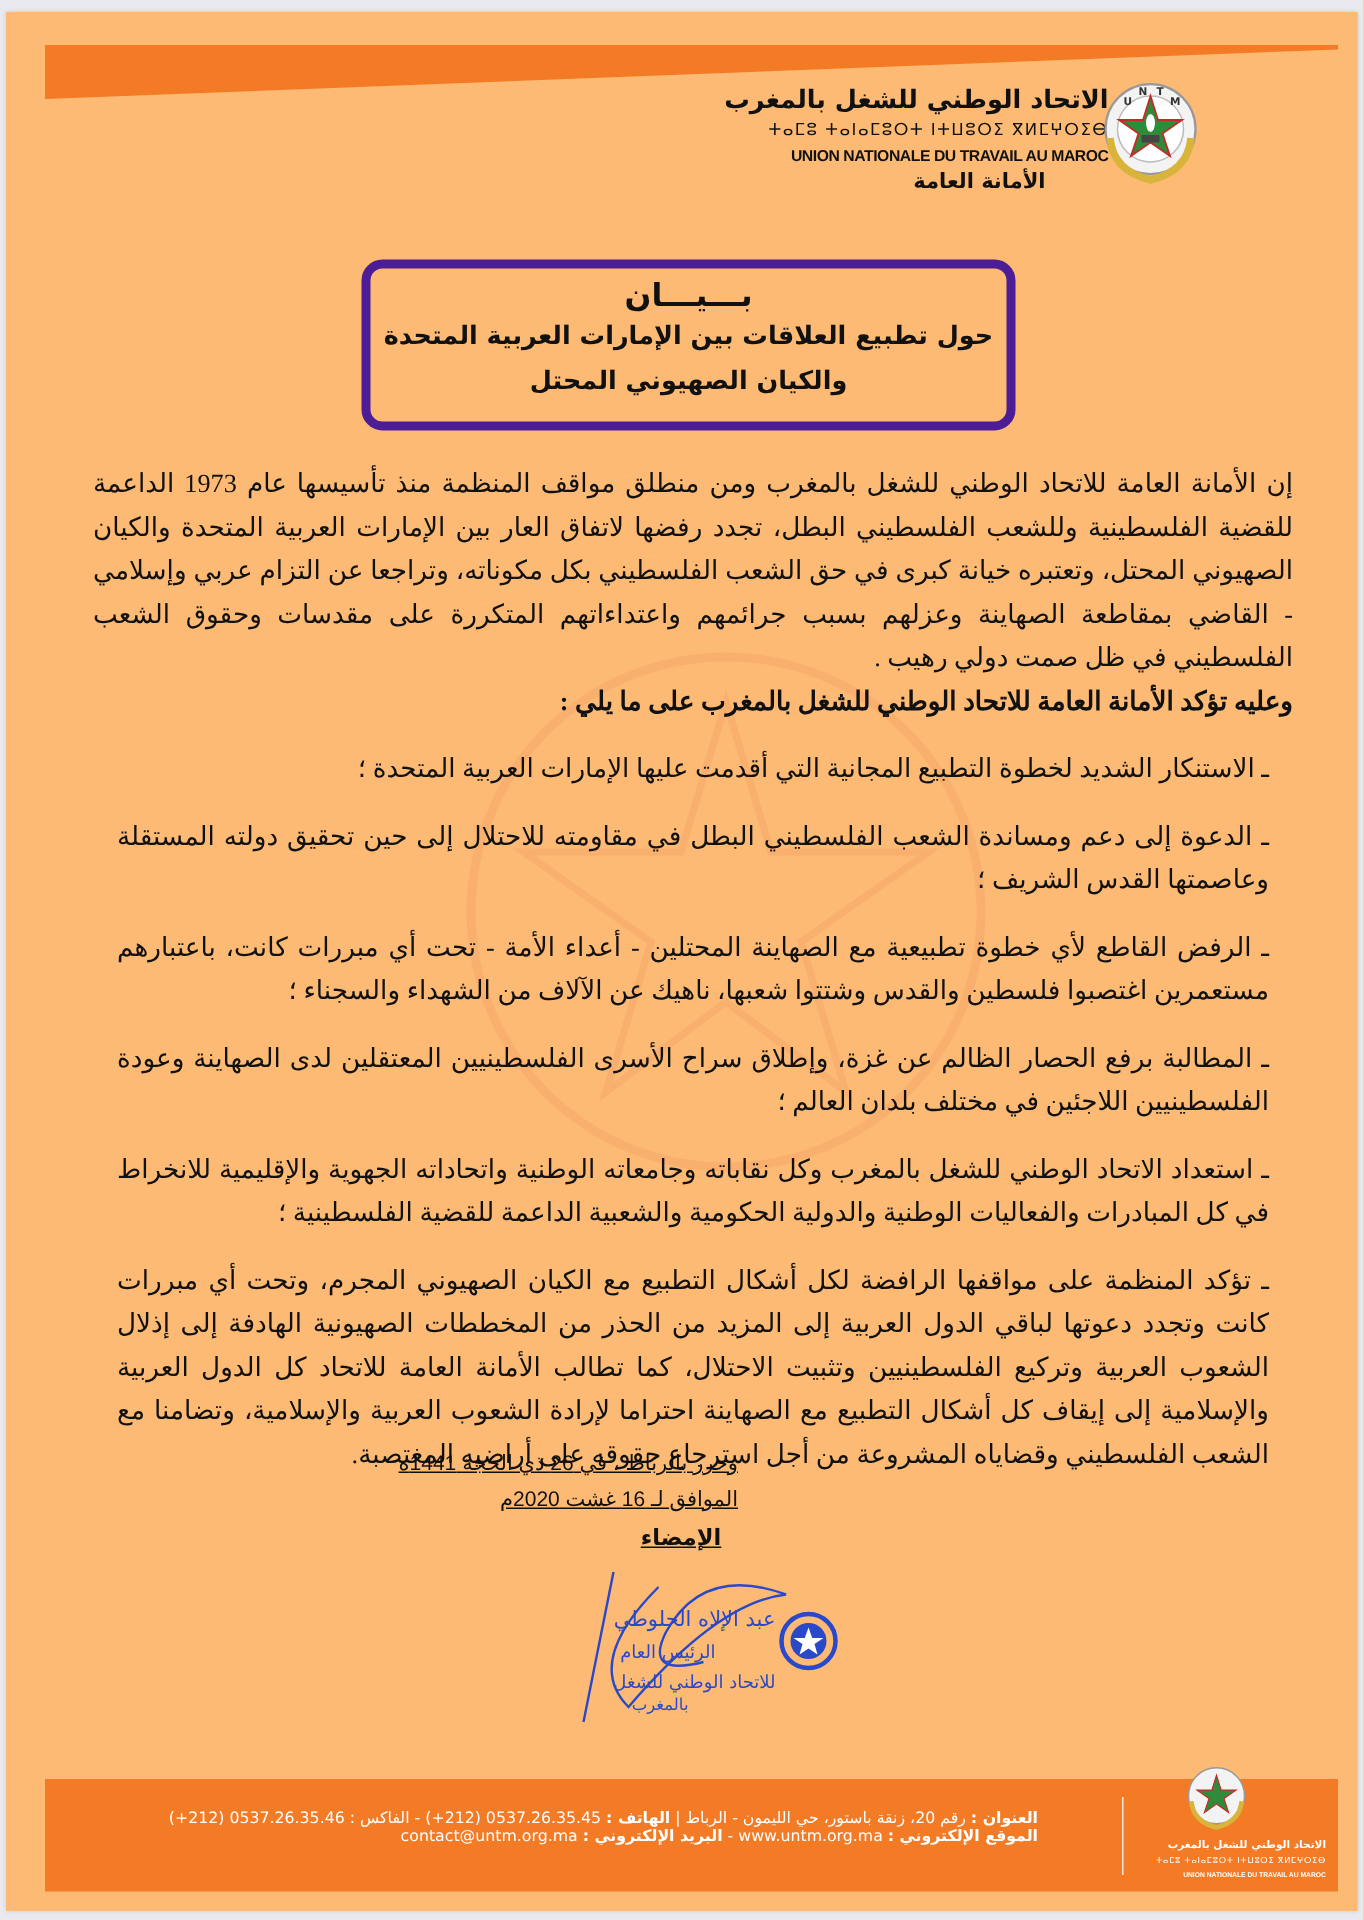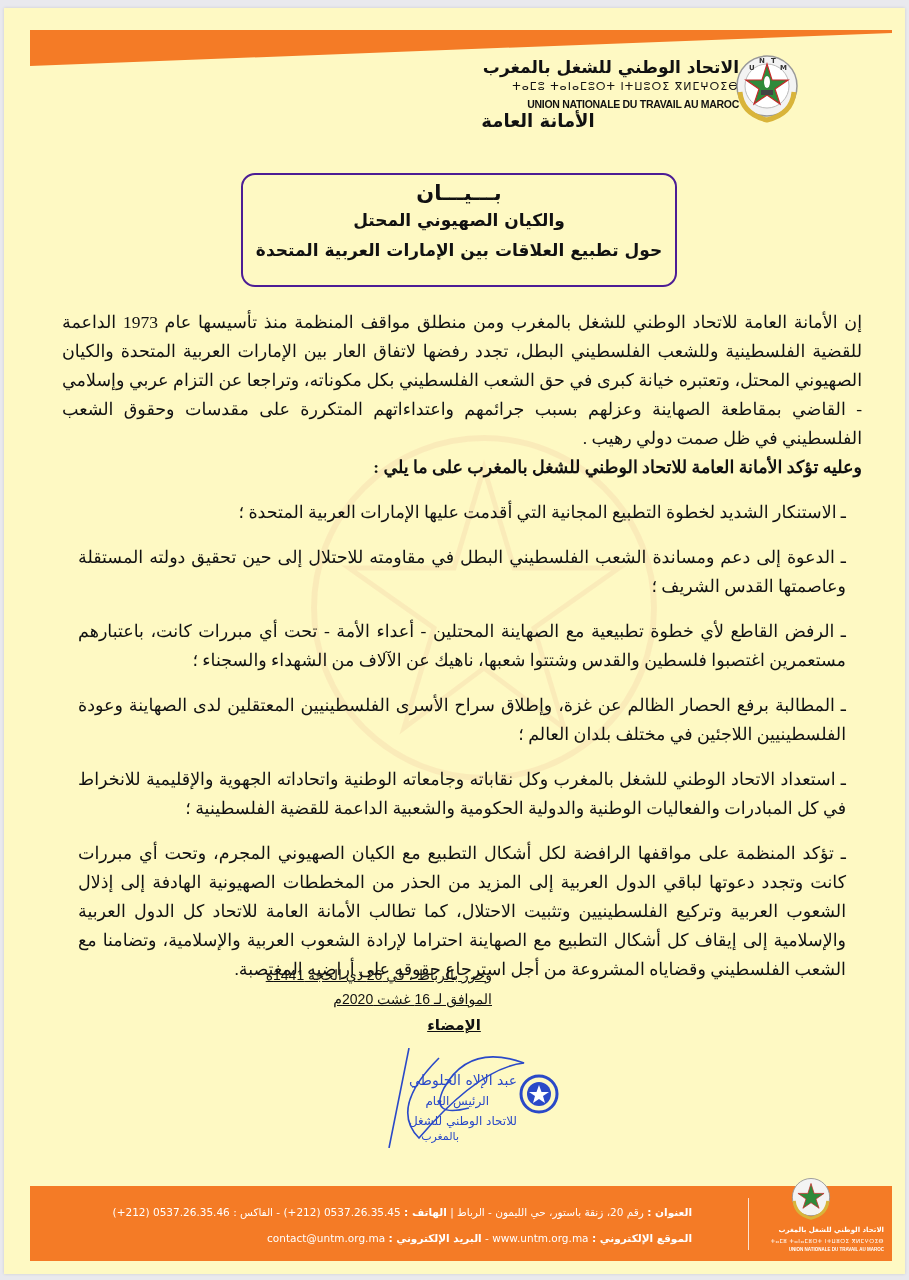--- a/index.html
+++ b/index.html
@@ -4,21 +4,21 @@
 <style>
   html, body { margin: 0; padding: 0; }
   body {
     width: 909px; height: 1280px;
     background: #e9e9ee;
     font-family: "DejaVu Sans", sans-serif;
     position: relative; overflow: hidden;
   }
   .page {
     position: absolute; left: 4px; top: 8px; width: 901px; height: 1266px;
-    background: #fef9c3;
+    background: #fdba74;
     box-shadow: 0 0 3px rgba(0,0,0,0.12);
   }
   .top-band {
     position: absolute; left: 26px; top: 22px; width: 862px; height: 36px;
   }
   .top-band svg { display: block; }
 
   .header-block {
     position: absolute; right: 166px; top: 48px; width: 360px;
     text-align: right; direction: rtl;
@@ -30,32 +30,31 @@
   .org-tif {
     font-family: "DejaVu Sans", sans-serif;
     font-size: 11px; color: #111; letter-spacing: 1px; line-height: 18px; direction: ltr;
   }
   .org-fr {
     font-family: "Liberation Sans", sans-serif;
     font-weight: bold; font-size: 10.5px; color: #111; letter-spacing: -0.3px; direction: ltr; line-height: 16px;
   }
   .org-sec {
     font-family: "DejaVu Sans", sans-serif;
-    font-weight: bold; font-size: 18px; color: #111; line-height: 18px;
+    font-weight: bold; font-size: 14px; color: #111; line-height: 18px;
     padding-right: 42px;
-    text-align: center;
   }
 
   .logo {
     position: absolute; left: 726px; top: 44px; width: 74px; height: 74px;
   }
 
   .title-box {
     position: absolute; left: 237px; top: 165px; width: 436px; height: 114px;
-    border: 2px solid #4c1d95; border-radius: 14px;
+    border: 6px solid #4c1d95; border-radius: 14px;
     text-align: center; direction: rtl;
     box-sizing: border-box;
   }
   .title-main {
     font-family: "DejaVu Sans", sans-serif; font-weight: bold;
     font-size: 21px; color: #111; margin-top: 6px; letter-spacing: 6px;
   }
   .title-sub {
     font-family: "DejaVu Sans", sans-serif; font-weight: bold;
     font-size: 17px; color: #111; line-height: 30px;
@@ -85,36 +84,36 @@
   .sign-label {
     position: absolute; left: 400px; top: 1008px; width: 100px; text-align: center;
     direction: rtl;
     font-family: "DejaVu Sans", sans-serif; font-weight: bold; font-size: 15px; color: #111;
     text-decoration: underline;
   }
   .signature {
     position: absolute; left: 345px; top: 1040px; width: 210px; height: 100px;
   }
   .sig-name { position: absolute; right: 42px; top: 24px; font-size: 14px; color:#2a49c8; white-space: nowrap; direction: rtl;}
-  .sig-title { position: absolute; right: 70px; top: 46px; font-size: 12px; color:#2a49c8; white-space: nowrap; direction: rtl;}
+  .sig-title { position: absolute; right: 82px; top: 46px; font-size: 12px; color:#2a49c8; white-space: nowrap; direction: rtl;}
   .sig-org1 { position: absolute; right: 42px; top: 66px; font-size: 12px; color:#2a49c8; white-space: nowrap; direction: rtl;}
   .sig-org2 { position: absolute; right: 100px; top: 82px; font-size: 11px; color:#2a49c8; white-space: nowrap; direction: rtl;}
   .sig-stamp { position: absolute; right: 0; top: 26px; width: 40px; height: 40px; }
   .sig-scribble { position: absolute; left: 0; top: 0; width: 210px; height: 100px; }
 
   .footer {
     position: absolute; left: 26px; top: 1178px; width: 862px; height: 75px;
     background: #f47b26;
   }
   .footer-line1, .footer-line2 {
     position: absolute; right: 200px; direction: rtl; text-align: right;
     color: #fff; font-family: "DejaVu Sans", sans-serif; font-size: 10.5px; white-space: nowrap; padding-left: 16px;
   }
   .footer-line1 { top: 20px; }
-  .footer-line2 { top: 46px; }
+  .footer-line2 { top: 32px; }
   .footer b { font-weight: bold; }
   .footer-divider {
     position: absolute; left: 718px; top: 12px; width: 1px; height: 52px; background: #ffffff; opacity: 0.8;
   }
   .footer-logo {
     position: absolute; left: 758px; top: -10px; width: 46px; height: 46px;
   }
   .footer-org-ar {
     position: absolute; right: 8px; top: 40px; direction: rtl; color: #fff;
     font-family: "DejaVu Sans", sans-serif; font-weight: bold; font-size: 7px; white-space: nowrap;
@@ -156,22 +155,22 @@
       <path d="M10,40 Q12,62 37,68 Q62,62 64,40" fill="none" stroke="#d9b43a" stroke-width="5"></path>
       <text x="19" y="18" font-size="7" font-family="DejaVu Sans, sans-serif" font-weight="bold" fill="#333">U</text>
       <text x="29" y="11" font-size="7" font-family="DejaVu Sans, sans-serif" font-weight="bold" fill="#333">N</text>
       <text x="41" y="11" font-size="7" font-family="DejaVu Sans, sans-serif" font-weight="bold" fill="#333">T</text>
       <text x="50" y="18" font-size="7" font-family="DejaVu Sans, sans-serif" font-weight="bold" fill="#333">M</text>
     </svg>
   </div>
 
   <div class="title-box">
     <div class="title-main">بـــيـــان</div>
+    <div class="title-sub">حول تطبيع العلاقات بين الإمارات العربية المتحدة</div>
     <div class="title-sub">والكيان الصهيوني المحتل</div>
-    <div class="title-sub">حول تطبيع العلاقات بين الإمارات العربية المتحدة</div>
   </div>
 
   <div class="watermark">
     <svg width="360" height="360" viewBox="0 0 360 360">
       <circle cx="180" cy="180" r="170" fill="none" stroke="#c62828" stroke-width="6"></circle>
       <polygon points="180,40 210,140 315,140 230,200 260,300 180,240 100,300 130,200 45,140 150,140" fill="none" stroke="#c62828" stroke-width="5"></polygon>
     </svg>
   </div>
 
   <div class="body-text">

